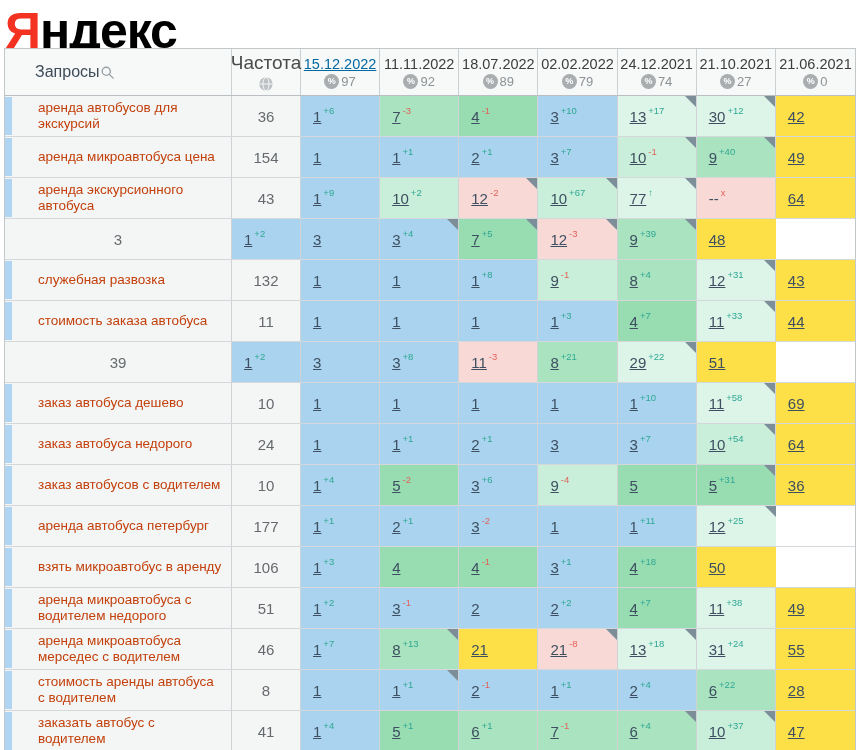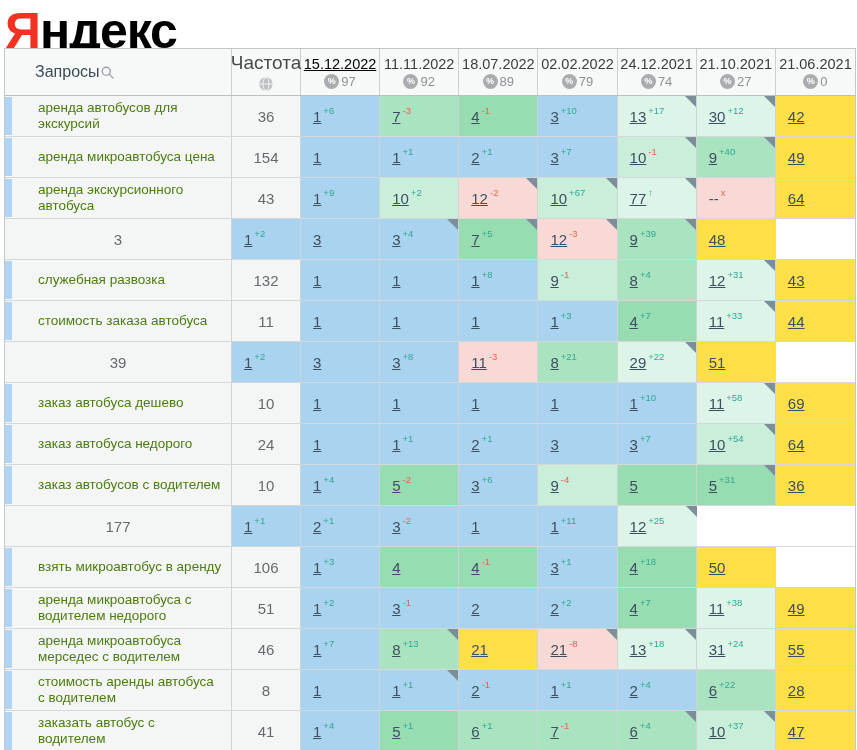--- a/index.html
+++ b/index.html
@@ -14,30 +14,30 @@
   .tbl{position:absolute;left:4px;top:48px;width:852px;border:1px solid #c2c7ca;border-bottom:none;background:#fff;}
   .thead{display:grid;grid-template-columns:227px 69px repeat(7,1fr);height:47px;
          background:#f7f8f8;border-bottom:1px solid #b9bfc2;}
   .th{border-right:1px solid #ccd0d2;position:relative;}
   .th:last-child{border-right:none;}
   .th-q{display:flex;align-items:center;padding-left:30px;font-size:16px;color:#3e4c59;gap:0;}
   .th-f{display:flex;flex-direction:column;align-items:center;justify-content:center;gap:2px;
         font-size:19px;color:#4a4a4a;}
   .th-date{display:flex;flex-direction:column;align-items:center;justify-content:center;}
   .dt{font-size:14.5px;color:#3c3c3c;text-decoration:none;cursor:pointer;}
-  .dt.active{color:#000000;text-decoration:underline;}
+  .dt.active{color:#0369a1;text-decoration:underline;}
   .pct{display:flex;align-items:center;gap:2px;font-size:13px;color:#8d9296;margin-top:2px;}
   .badge{width:15px;height:15px;border-radius:50%;background:#a9adaf;color:#fff;font-size:9px;
          font-weight:bold;display:flex;align-items:center;justify-content:center;}
   
   .row{display:grid;grid-template-columns:227px 69px repeat(7,1fr);height:41px;border-bottom:1px solid #d4d8da;}
   .cell{border-right:1px solid #cfd3d5;position:relative;}
   .cell:last-child{border-right:none;}
   .q{background:#f4f5f5;display:flex;align-items:center;padding:2px 8px 2px 33px;
-     font-size:13.5px;color:#4d7c0f;line-height:16px;cursor:pointer;}
+     font-size:13.5px;color:#c2410c;line-height:16px;cursor:pointer;}
   .q::before{content:"";position:absolute;left:0;top:1px;bottom:1px;width:7px;background:#b0d5f2;}
   .f{background:#f4f5f5;display:flex;align-items:center;justify-content:center;
      font-size:15px;color:#666a6e;}
   .p{display:flex;align-items:center;padding-left:12px;font-size:15px;}
   .val{color:#3d4f60;text-decoration:underline;cursor:pointer;}
   .val.noline{text-decoration:none;cursor:default;}
   .sup{font-size:9.5px;margin-left:2px;position:relative;top:-6px;}
   .up{color:#2ea893;}
   .down{color:#e2635a;}
   .corner{position:absolute;top:0;right:0;width:0;height:0;
@@ -471,20 +471,23 @@
           <div class="cell p bg-g1">
             <span class="val">5</span>
             <span class="sup up">+31</span>
             <div class="corner"></div>
           </div>
           <div class="cell p bg-white">
             <span class="val">36</span>
           </div>
         </div>
         <div class="row">
+          <div class="cell q">
+            <span>аренда автобуса петербург</span>
+          </div>
           <div class="cell f">
             <span>177</span>
           </div>
           <div class="cell p bg-blue">
             <span class="val">1</span>
             <span class="sup up">+1</span>
           </div>
           <div class="cell p bg-blue">
             <span class="val">2</span>
             <span class="sup up">+1</span>

